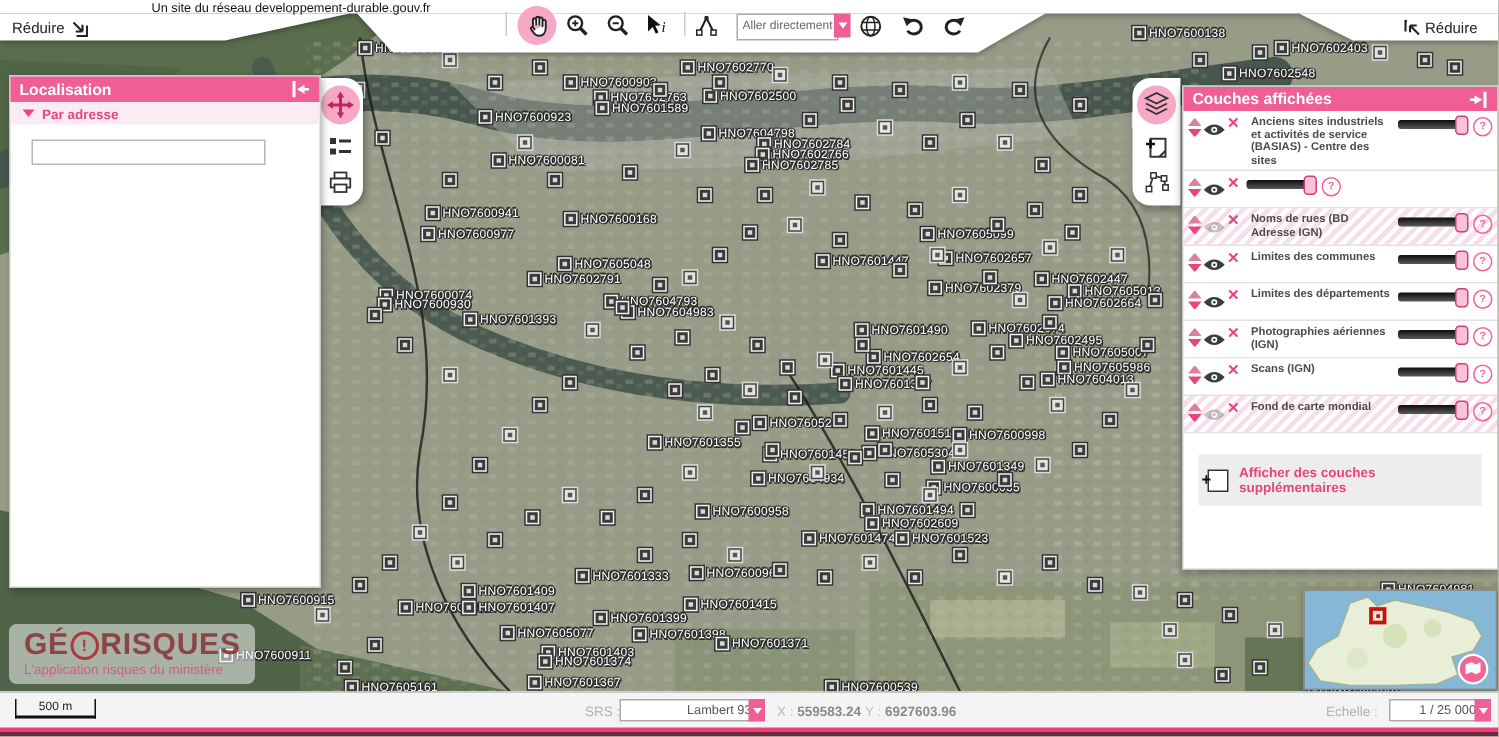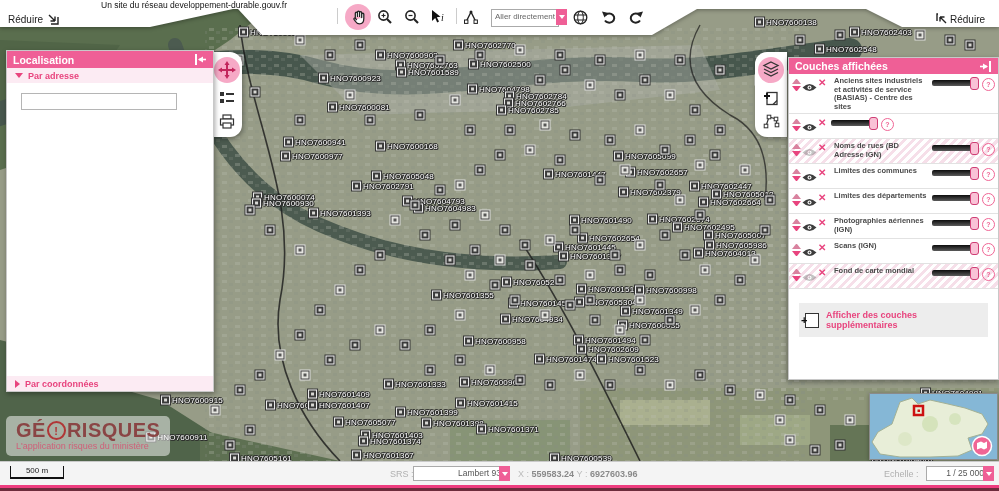--- a/index.html
+++ b/index.html
@@ -639,24 +639,20 @@
       <path d="M12,5.5 H5" stroke="#fff" stroke-width="1.6"></path>
       <polygon points="4,5.5 9,2.5 9,8.5" fill="#fff"></polygon>
     </svg>
   </div>
   <div class="section-bar">
     <i class="tri-dn"></i>
     <span>Par adresse</span>
   </div>
   <input class="addr-input" type="text" value="" style="">
   <div class="spacer"></div>
-  <div class="section-bar">
-    <i class="tri-rt"></i>
-    <span>Par coordonnées</span>
-  </div>
 </div>
 
 <div class="side-tab left">
   <div class="pink-circle">
     <svg width="18" height="18">
       <path d="M9,3 V15 M3,9 H15" stroke="#c2255c" stroke-width="2"></path>
       <polygon points="9,0 6.5,4 11.5,4" fill="#c2255c"></polygon>
       <polygon points="9,18 6.5,14 11.5,14" fill="#c2255c"></polygon>
       <polygon points="0,9 4,6.5 4,11.5" fill="#c2255c"></polygon>
       <polygon points="18,9 14,6.5 14,11.5" fill="#c2255c"></polygon>

